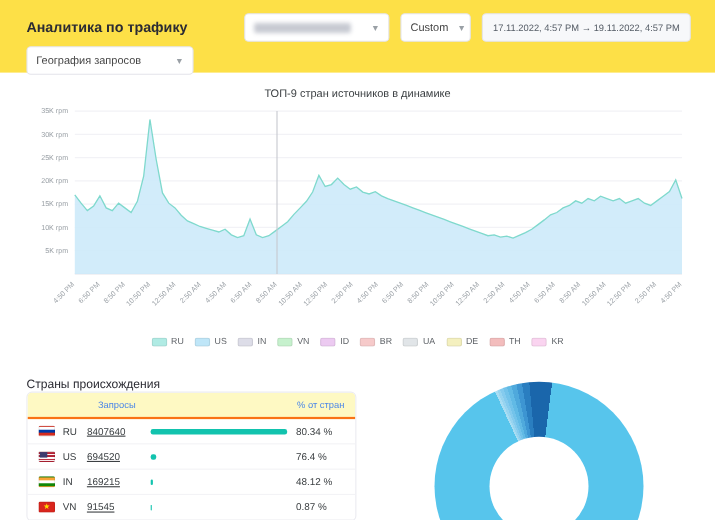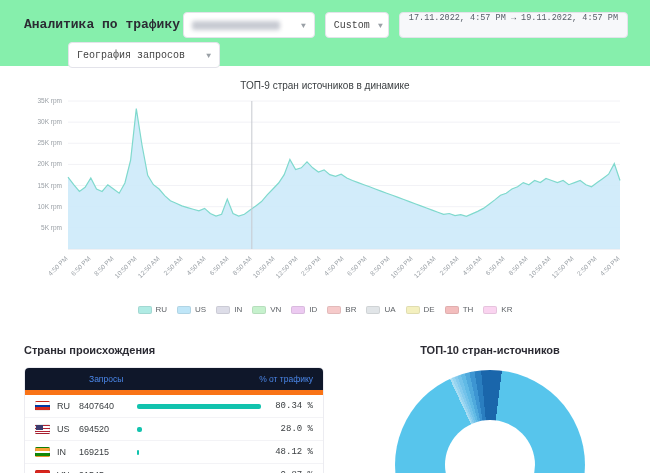--- a/index.html
+++ b/index.html
@@ -1,57 +1,57 @@
 <!DOCTYPE html>
 <html><head>
 <meta charset="utf-8">
 <style>
   * { margin:0; padding:0; box-sizing:border-box; }
   html,body { width:650px; height:473px; overflow:hidden; background:#fff;
     font-family:"Liberation Sans", sans-serif; color:#333; }
 
   
-  .topbar { position:absolute; left:0; top:0; right:0; height:66px; background:#86efac;font-family:Liberation Mono, monospace; }
+  .topbar { position:absolute; left:0; top:0; right:0; height:66px; background:#fde047; }
   .page-title { position:absolute; left:24px; top:17px; font-size:13px; font-weight:bold; color:#2b2b33; }
   .controls { position:absolute; right:22px; top:12px; display:flex; gap:10px; align-items:center; }
   .select-box { display:flex; align-items:center; justify-content:space-between; height:26px;
     border:1px solid #e3e3ea; border-radius:4px; background:#fff; padding:0 8px; font-size:10px; color:#444; cursor:pointer; }
   .select-box .chev { color:#9aa0a6; font-size:8px; margin-left:8px; }
   .blur-bar { width:88px; height:9px; background:#c7cad2; border-radius:2px; filter:blur(2px); }
-  .date-box { height:26px; display:flex; border:1px solid #e3e3ea; background:#f7f8fa;
+  .date-box { height:26px; display:flex; align-items:center; border:1px solid #e3e3ea; background:#f7f8fa;
     border-radius:4px; padding:0 9px; font-size:8.5px; color:#555c66; white-space:nowrap; }
-  .geo-select { position:absolute; left:24px; top:42px; width:152px;margin-left:44px; }
+  .geo-select { position:absolute; left:24px; top:42px; width:152px; }
 
   
   .chart-wrap { position:absolute; left:22px; top:80px; right:22px; }
   .chart-title { text-align:center; font-size:10px; color:#3c4043; margin-bottom:2px; }
   .legend { display:flex; justify-content:center; align-items:center; gap:10px; margin-top:0px; }
   .legend-item { display:flex; align-items:center; gap:4px; font-size:8px; color:#5f6368; cursor:pointer; }
   .legend-swatch { width:14px; height:8px; border-radius:2px; border:1px solid rgba(0,0,0,0.08); }
 
   
   .bottom { position:absolute; left:24px; right:24px; top:344px; display:flex; gap:30px; }
   .left-col { width:300px; }
-  .section-title { font-size:11px; font-weight:bold; color:#2b2b33; margin-bottom:11px; }
+  .section-title { font-size:11px; font-weight:normal; color:#2b2b33; }
   .table-card { border:1px solid #ececf1; border-radius:5px; background:#fff; overflow:hidden; }
-  .t-head { display:flex; justify-content:space-between; background:#0f172a; border-bottom:5px solid #f97316;
+  .t-head { display:flex; justify-content:space-between; background:#fef9c3; border-bottom:2px solid #f97316;
     padding:6px 10px 6px 64px; font-size:8.5px; color:#4a86e8; }
   .t-row { display:flex; align-items:center; height:23px; padding:0 10px; border-bottom:1px solid #f3f3f6; cursor:pointer; }
   .flag { width:15px; height:10px; border-radius:1.5px; border:1px solid rgba(0,0,0,0.08);
     display:flex; align-items:center; justify-content:center; flex:none; position:relative; overflow:hidden; }
   .flag-ru { background:linear-gradient(#fff 0 33%, #0039a6 33% 66%, #d52b1e 66%); }
   .flag-in { background:linear-gradient(#f9a335 0 33%, #fff 33% 66%, #128807 66%); }
   .flag-vn { background:#da251d; color:#ffdd00; font-size:7px; line-height:1; }
   .flag-us { background:repeating-linear-gradient(#b22234 0 1.5px, #fff 1.5px 3px); }
   .flag-us::before { content:""; position:absolute; left:0; top:0; width:7px; height:5px; background:#3c3b6e; }
   .t-code { width:22px; margin-left:7px; font-size:9px; color:#3c4043; }
-  .t-val { width:56px; font-size:9px; color:#3c4043; }
+  .t-val { width:56px; font-size:9px; color:#3c4043;text-decoration:underline; }
   .bar-track { flex:1; margin:0 8px 0 2px; }
   .bar-fill { height:5px; background:#12c3ae; border-radius:2px; }
-  .t-pct { width:44px; text-align:right; font-size:9px; color:#3c4043;font-family:Liberation Mono, monospace; }
+  .t-pct { width:44px; text-align:left; font-size:9px; color:#3c4043; }
 
   .right-col { flex:1; display:flex; flex-direction:column; align-items:center; }
   .donut { width:190px; height:190px; border-radius:50%; position:relative; margin-top:3px; }
   .donut::after { content:""; position:absolute; left:50%; top:50%; width:90px; height:90px;
     transform:translate(-50%,-50%); background:#fff; border-radius:50%; }
 </style>
 </head>
 <body>
 
 <div class="topbar">
@@ -165,40 +165,40 @@
       </span>
     </div>
 </div>
 
 <div class="bottom">
   <div class="left-col">
     <div class="section-title">Страны происхождения</div>
     <div class="table-card">
       <div class="t-head">
         <span>Запросы</span>
-        <span>% от трафику</span>
+        <span>% от стран</span>
       </div>
       <div id="table-body">
           <div class="t-row">
             <span class="flag flag-ru"></span>
             <span class="t-code">RU</span>
             <span class="t-val">8407640</span>
             <span class="bar-track">
               <span class="bar-fill" style="display: block; width: 100%;"></span>
             </span>
             <span class="t-pct">80.34 %</span>
           </div>
           <div class="t-row">
             <span class="flag flag-us"></span>
             <span class="t-code">US</span>
             <span class="t-val">694520</span>
             <span class="bar-track">
               <span class="bar-fill" style="display: block; width: 4.4%;"></span>
             </span>
-            <span class="t-pct">28.0 %</span>
+            <span class="t-pct">76.4 %</span>
           </div>
           <div class="t-row">
             <span class="flag flag-in"></span>
             <span class="t-code">IN</span>
             <span class="t-val">169215</span>
             <span class="bar-track">
               <span class="bar-fill" style="display: block; width: 1.6%;"></span>
             </span>
             <span class="t-pct">48.12 %</span>
           </div>
@@ -208,16 +208,15 @@
             <span class="t-val">91545</span>
             <span class="bar-track">
               <span class="bar-fill" style="display: block; width: 1.2%;"></span>
             </span>
             <span class="t-pct">0.87 %</span>
           </div>
         </div>
     </div>
   </div>
   <div class="right-col">
-    <div class="section-title">ТОП-10 стран-источников</div>
     <div class="donut" id="donut" style="background: conic-gradient(from 335deg, rgb(169, 221, 243) 0deg, rgb(169, 221, 243) 1.44deg, rgb(151, 212, 240) 1.44deg, rgb(151, 212, 240) 3.06deg, rgb(133, 203, 238) 3.06deg, rgb(133, 203, 238) 4.86deg, rgb(115, 195, 234) 4.86deg, rgb(115, 195, 234) 7.02deg, rgb(97, 186, 229) 7.02deg, rgb(97, 186, 229) 9.54deg, rgb(79, 169, 220) 9.54deg, rgb(79, 169, 220) 12.42deg, rgb(61, 149, 210) 12.42deg, rgb(61, 149, 210) 15.55deg, rgb(42, 126, 192) 15.55deg, rgb(42, 126, 192) 19.62deg, rgb(26, 102, 171) 19.62deg, rgb(26, 102, 171) 32.22deg, rgb(87, 197, 236) 32.22deg, rgb(87, 197, 236) 321.44deg, rgb(87, 197, 236) 321.44deg, rgb(87, 197, 236) 360deg);"></div>
   </div>
 </div>
 
 </body></html>

